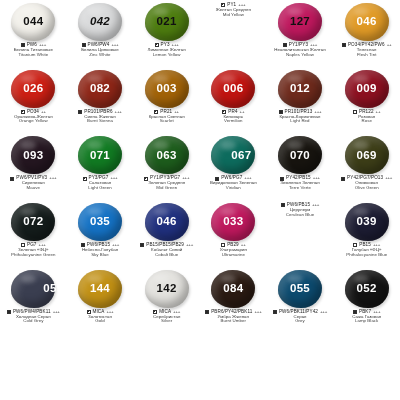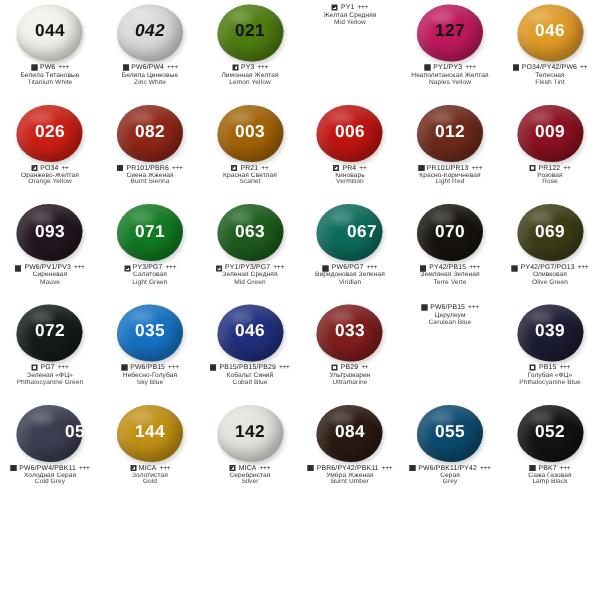--- a/index.html
+++ b/index.html
@@ -422,21 +422,21 @@
           <span class="sq opaque"></span>
           <span>PB15/PB15/PB29</span>
           <span class="stars">+++</span>
         </div>
         <div class="name-ru">Кобальт Синий</div>
         <div class="name-en">Cobalt Blue</div>
       </div>
     </div>
     <div class="cell">
       <div class="blob-wrap">
-        <div class="blob" style="background: #7f1d1d;">
+        <div class="blob" style="background: #be185d;">
           <span class="code" style="color: rgb(255, 255, 255);">033</span>
         </div>
       </div>
       <div class="meta">
         <div class="pig-line">
           <span class="sq transparent"></span>
           <span>PB29</span>
           <span class="stars">++</span>
         </div>
         <div class="name-ru">Ультрамарин</div>

